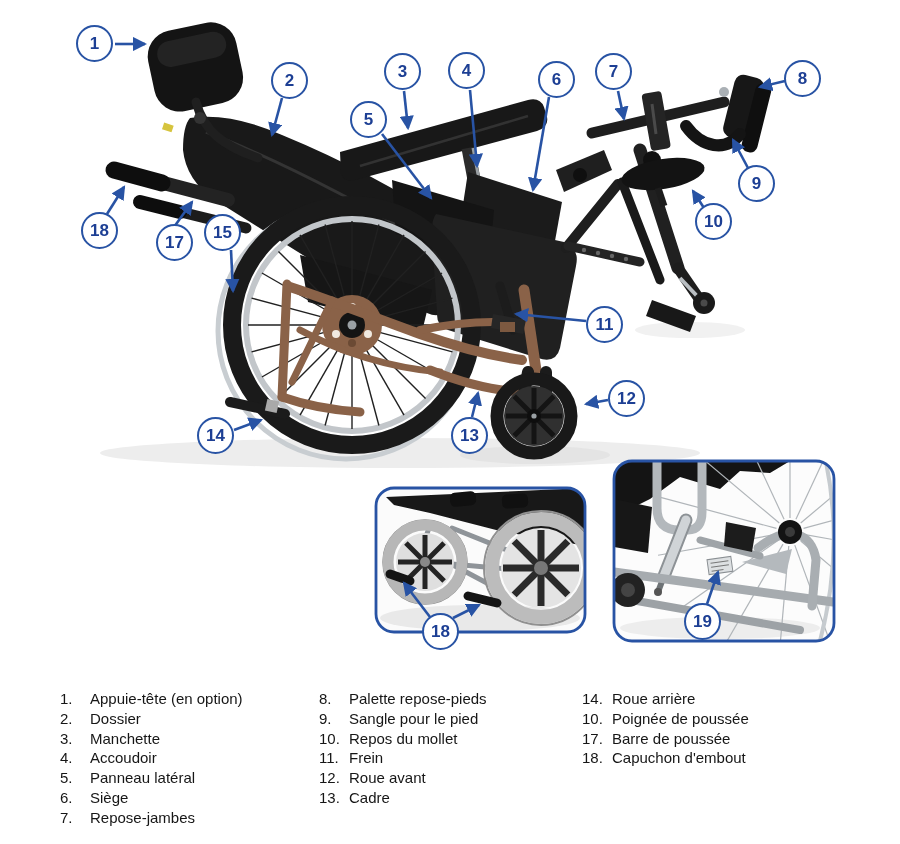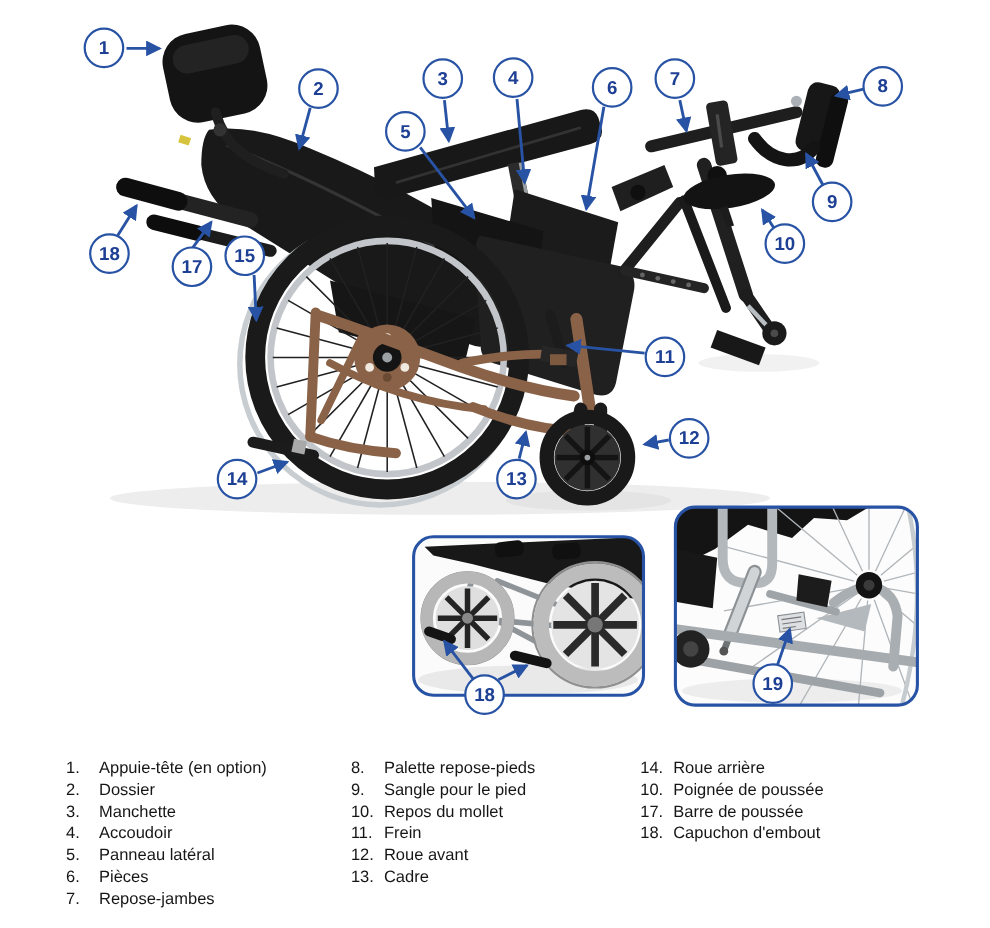--- a/index.html
+++ b/index.html
@@ -367,21 +367,21 @@
       <div class="row">
           <span class="num">4.</span>
           <span class="lbl">Accoudoir</span>
         </div>
       <div class="row">
           <span class="num">5.</span>
           <span class="lbl">Panneau latéral</span>
         </div>
       <div class="row">
           <span class="num">6.</span>
-          <span class="lbl">Pièces</span>
+          <span class="lbl">Siège</span>
         </div>
       <div class="row">
           <span class="num">7.</span>
           <span class="lbl">Repose-jambes</span>
         </div>
     </div>
     <div class="col col2">
       <div class="row">
           <span class="num">8.</span>
           <span class="lbl">Palette repose-pieds</span>

